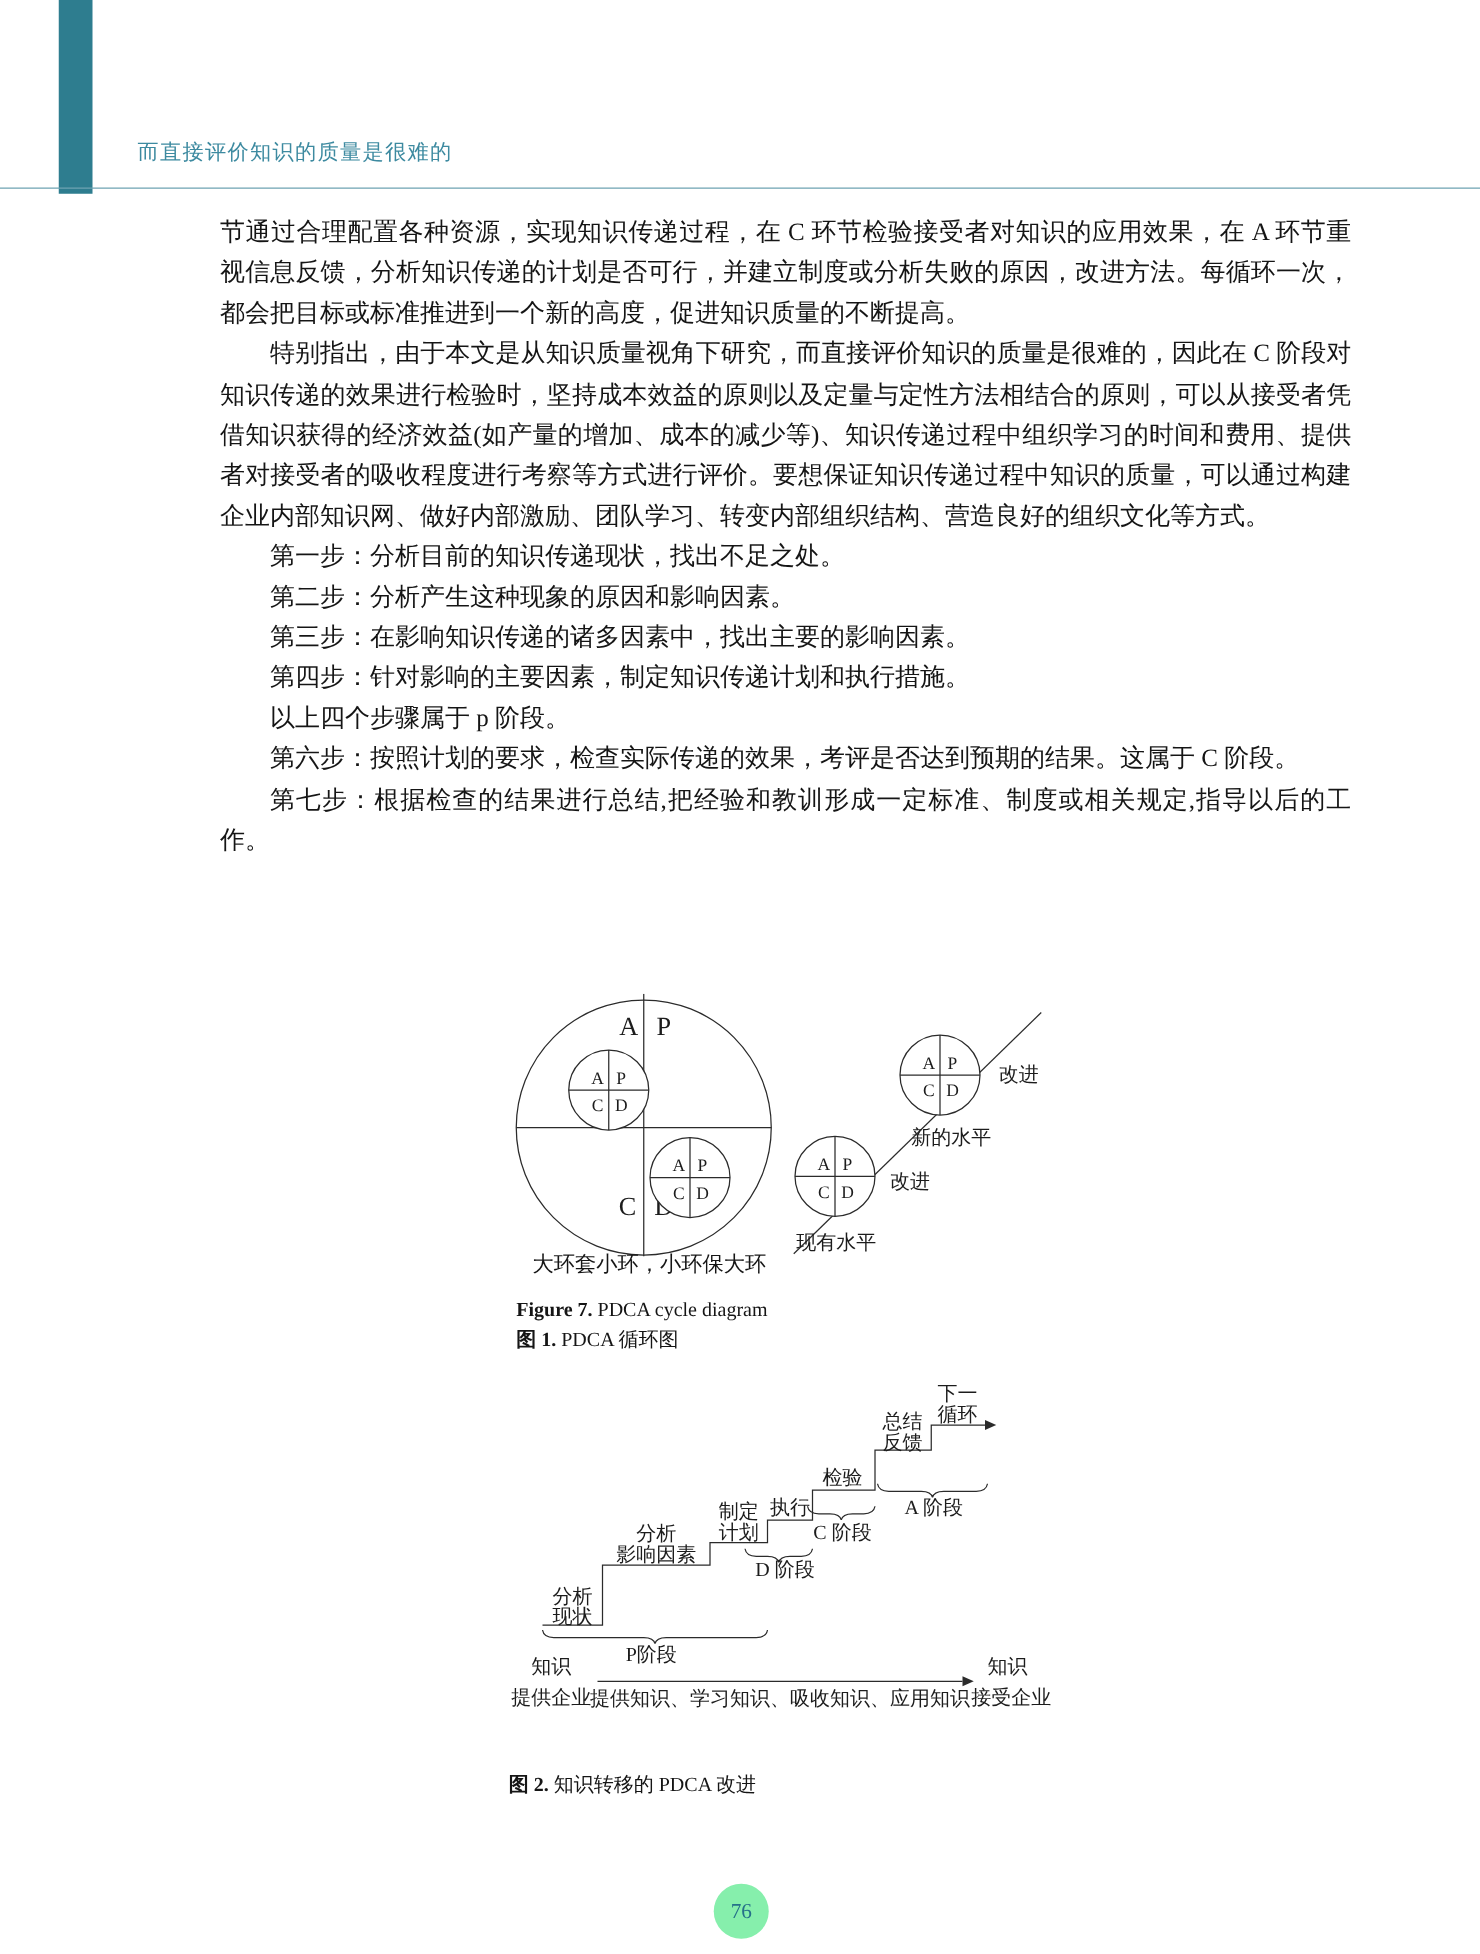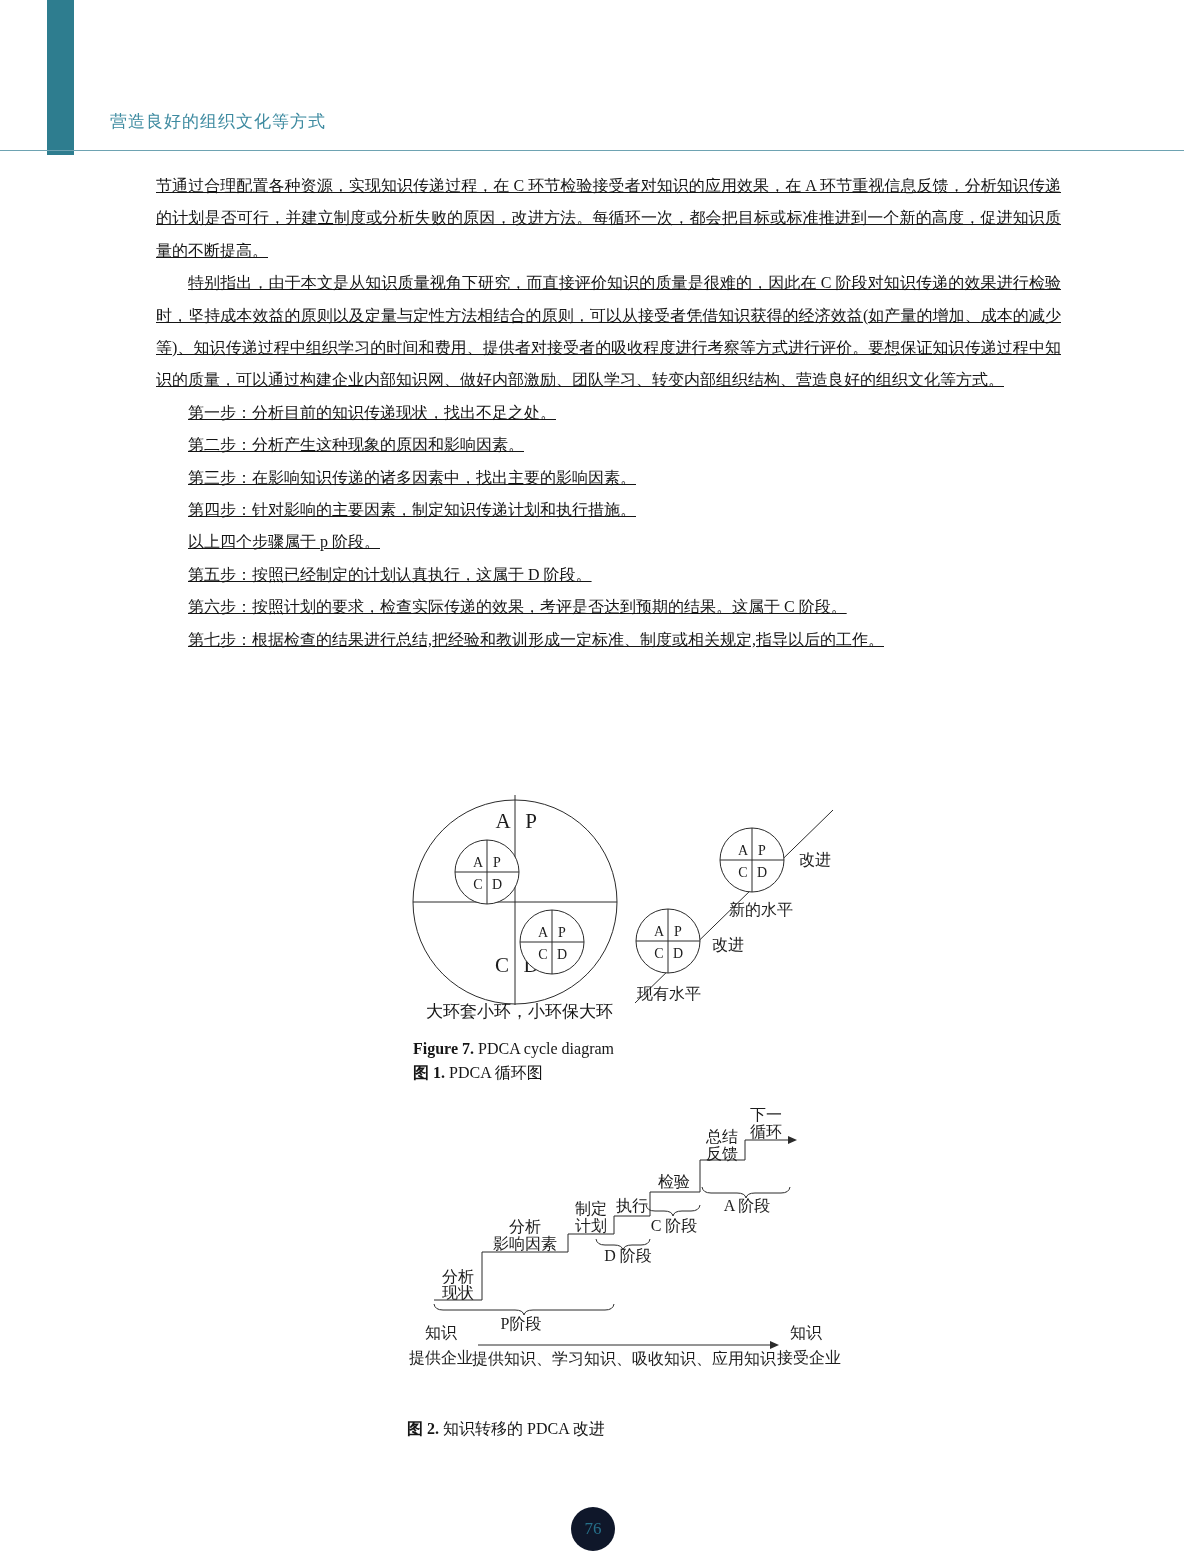--- a/index.html
+++ b/index.html
@@ -3,60 +3,59 @@
 <meta charset="utf-8">
 <style>
   html,body{margin:0;padding:0;background:#ffffff;}
   .page{
     position:relative;width:1184px;height:1563px;background:#ffffff;overflow:hidden;
     font-family:"Liberation Serif","DejaVu Serif",serif;color:#151515;
   }
   .accent-bar{position:absolute;left:47px;top:0;width:27px;height:155px;background:#2E7D8F;}
   .header-title{position:absolute;left:110px;top:110px;font-size:17px;letter-spacing:1px;color:#3D8AA0;}
   .header-rule{position:absolute;left:0;top:150px;width:1184px;height:1px;background:#6EA3B2;}
-  .body-text{position:absolute;left:156px;top:170px;width:905px;font-size:16px;line-height:32.4px;text-align:justify;text-decoration:underline;}
+  .body-text{position:absolute;left:176px;top:170px;width:905px;font-size:20px;line-height:32.4px;text-align:justify;}
   .body-text p{margin:0;}
   .body-text p.ind{text-indent:2em;}
   .fig{position:absolute;}
   .fig circle{fill:#ffffff;stroke:#2b2b2b;stroke-width:1;}
   .fig line,.fig polyline,.fig path{stroke:#2b2b2b;stroke-width:1;fill:none;}
   .fig polygon{fill:#2b2b2b;stroke:none;}
   .fig text{fill:#1c1c1c;font-family:"Liberation Serif","DejaVu Serif",serif;}
   .t-big{font-size:21px;text-anchor:middle;}
   .t-sm{font-size:14px;text-anchor:middle;}
   .t-lab{font-size:16px;}
   .t-mid{font-size:16px;text-anchor:middle;}
   .inner-caption{position:absolute;left:426px;top:1000px;font-size:17px;}
   .caption{position:absolute;font-size:16px;line-height:24px;}
   .cap-fig1{left:413px;top:1037px;}
   .cap-fig2{left:407px;top:1417px;}
   .cap-b{font-weight:bold;}
   .page-badge{
     position:absolute;left:571px;top:1507px;width:44px;height:44px;border-radius:50%;
-    background:#0f172a;color:#26708A;text-align:center;line-height:44px;font-size:17px;
+    background:#86efac;color:#26708A;text-align:center;line-height:44px;font-size:17px;
   }
 </style>
 </head>
 <body>
 
 <div class="page">
 
   <div class="accent-bar"></div>
-  <div class="header-title">营造良好的组织文化等方式</div>
+  <div class="header-title">而直接评价知识的质量是很难的</div>
   <div class="header-rule"></div>
 
   <div class="body-text">
     <p>节通过合理配置各种资源，实现知识传递过程，在 C 环节检验接受者对知识的应用效果，在 A 环节重视信息反馈，分析知识传递的计划是否可行，并建立制度或分析失败的原因，改进方法。每循环一次，都会把目标或标准推进到一个新的高度，促进知识质量的不断提高。</p>
     <p class="ind">特别指出，由于本文是从知识质量视角下研究，而直接评价知识的质量是很难的，因此在 C 阶段对知识传递的效果进行检验时，坚持成本效益的原则以及定量与定性方法相结合的原则，可以从接受者凭借知识获得的经济效益(如产量的增加、成本的减少等)、知识传递过程中组织学习的时间和费用、提供者对接受者的吸收程度进行考察等方式进行评价。要想保证知识传递过程中知识的质量，可以通过构建企业内部知识网、做好内部激励、团队学习、转变内部组织结构、营造良好的组织文化等方式。</p>
     <p class="ind">第一步：分析目前的知识传递现状，找出不足之处。</p>
     <p class="ind">第二步：分析产生这种现象的原因和影响因素。</p>
     <p class="ind">第三步：在影响知识传递的诸多因素中，找出主要的影响因素。</p>
     <p class="ind">第四步：针对影响的主要因素，制定知识传递计划和执行措施。</p>
     <p class="ind">以上四个步骤属于 p 阶段。</p>
-    <p class="ind">第五步：按照已经制定的计划认真执行，这属于 D 阶段。</p>
     <p class="ind">第六步：按照计划的要求，检查实际传递的效果，考评是否达到预期的结果。这属于 C 阶段。</p>
     <p class="ind">第七步：根据检查的结果进行总结,把经验和教训形成一定标准、制度或相关规定,指导以后的工作。</p>
   </div>
 
   <svg class="fig" style="left:402px;top:795px;" width="460" height="248" viewBox="0 0 460 248">
 
     <line x1="233" y1="208" x2="431" y2="15"></line>
 
     <g>
       <circle cx="113" cy="107" r="102"></circle>

